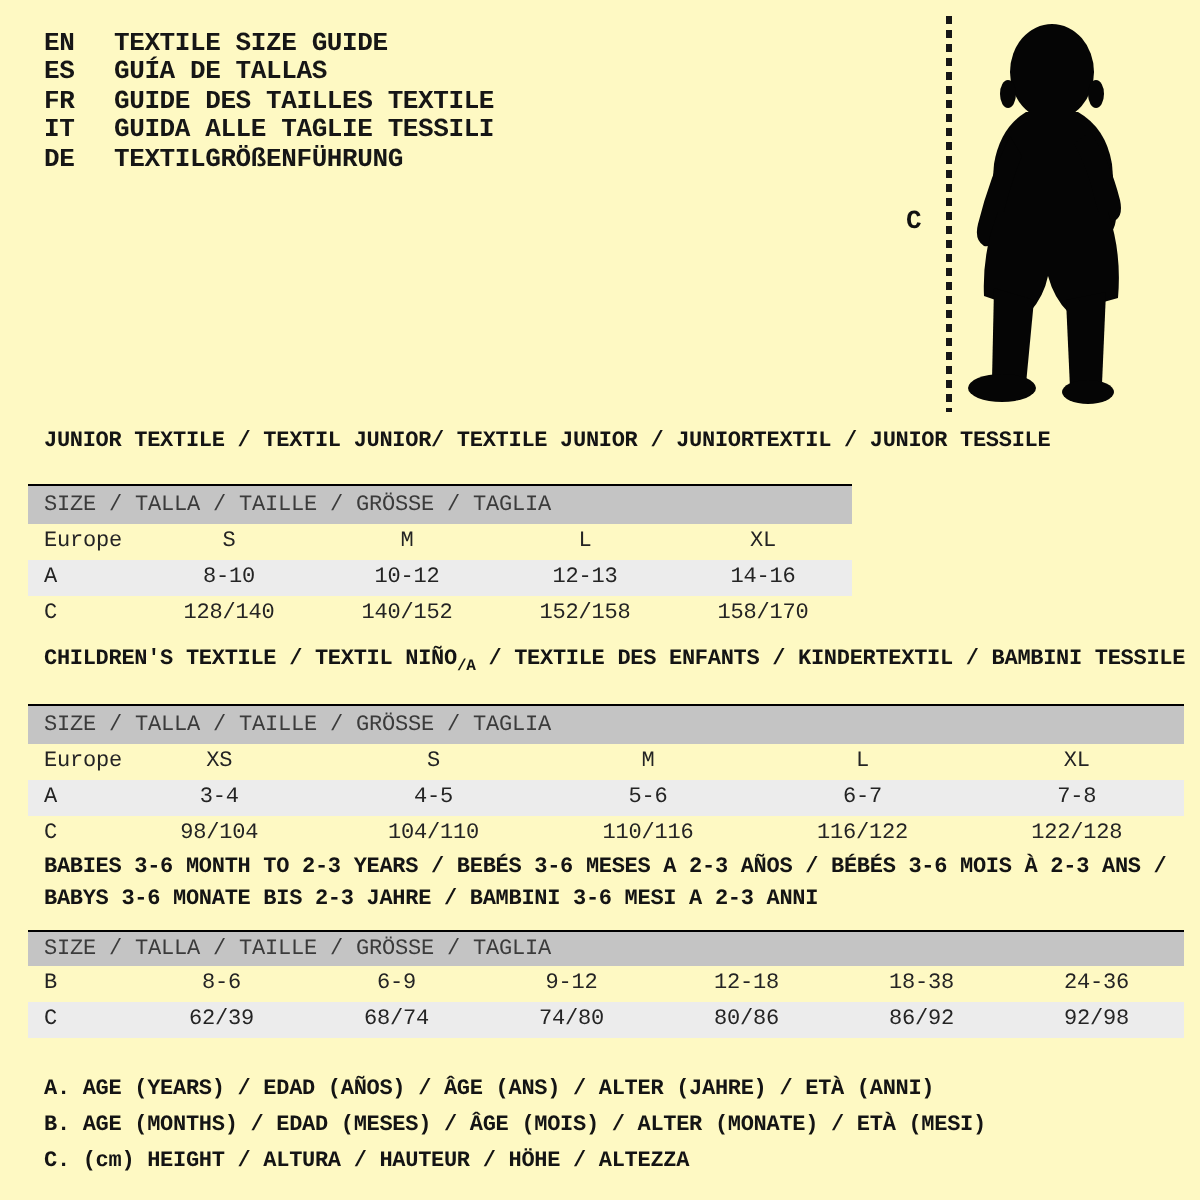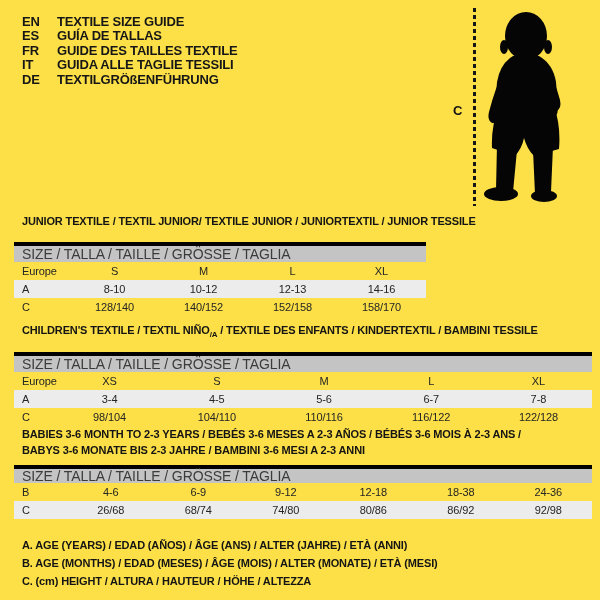--- a/index.html
+++ b/index.html
@@ -1,17 +1,17 @@
 <!DOCTYPE html>
 <html><head>
 <meta charset="utf-8">
 <style>
   html,body{margin:0;padding:0;background:#fff;}
-  .page{position:relative;width:600px;height:600px;background:#fde047;overflow:hidden;
-        font-family:Liberation Sans, sans-serif;color:#1d1d1d;}
+  .page{position:relative;width:600px;height:600px;background:#fef9c3;overflow:hidden;
+        font-family:Liberation Mono, monospace;color:#1d1d1d;}
 
   
   .lang-block{position:absolute;left:22px;top:15px;}
   .lang-row{display:flex;font-weight:700;font-size:13px;line-height:14.4px;letter-spacing:-0.2px;color:#161616;}
   .lang-code{width:35px;}
 
   
   .measure-line{position:absolute;left:473px;top:8px;width:3px;height:198px;
     background:repeating-linear-gradient(to bottom,#161616 0px,#161616 4px,transparent 4px,transparent 7px);}
   .measure-label{position:absolute;left:453px;top:103px;font-weight:700;font-size:13px;color:#111;}
@@ -23,22 +23,22 @@
   .t1-title{top:215px;text-align:center;}
   .t2-title{top:324px;text-align:right;}
   .t3-title{top:426px;line-height:16px;}
   .sub{font-size:8px;vertical-align:sub;}
 
   
   .tbl{position:absolute;left:14px;}
   .t1{top:242px;width:412px;--lw:56px;}
   .t2{top:352px;width:578px;--lw:42px;}
   .t3{top:465px;width:578px;--lw:53px;}
-  .size-bar{height:20px;background:#c4c4c4;border-top:4px solid #000000;box-sizing:border-box;
-    display:flex;align-items:center;padding-left:8px;font-size:14px;letter-spacing:-0.1px;color:#3b3b3b;}
+  .size-bar{height:20px;background:#c4c4c4;border-top:1px solid #000000;box-sizing:border-box;
+    display:flex;align-items:center;padding-left:8px;font-size:11px;letter-spacing:-0.1px;color:#3b3b3b;}
   .t3 .size-bar{height:18px;}
   .trow{display:flex;align-items:center;height:18px;font-size:11px;letter-spacing:-0.1px;color:#242424;}
   .trow.stripe{background:#ececec;}
   .tlabel{width:var(--lw);padding-left:8px;box-sizing:border-box;}
   .tcell{flex:1;text-align:center;}
 
   
   .footnotes{position:absolute;left:22px;top:536px;}
   .footnote{font-weight:700;font-size:11px;line-height:18px;letter-spacing:-0.15px;color:#141414;white-space:nowrap;}
 </style>
@@ -146,30 +146,30 @@
   </div>
 
   <div class="tbl-title t3-title">
     <div>BABIES 3-6 MONTH TO 2-3 YEARS / BEBÉS 3-6 MESES A 2-3 AÑOS / BÉBÉS 3-6 MOIS À 2-3 ANS /</div>
     <div>BABYS 3-6 MONATE BIS 2-3 JAHRE / BAMBINI 3-6 MESI A 2-3 ANNI</div>
   </div>
   <div class="tbl t3">
     <div class="size-bar">SIZE / TALLA / TAILLE / GRÖSSE / TAGLIA</div>
     <div class="trow">
       <span class="tlabel">B</span>
-      <span class="tcell">4-6</span>
+      <span class="tcell">8-6</span>
       <span class="tcell">6-9</span>
       <span class="tcell">9-12</span>
       <span class="tcell">12-18</span>
       <span class="tcell">18-38</span>
       <span class="tcell">24-36</span>
     </div>
     <div class="trow stripe">
       <span class="tlabel">C</span>
-      <span class="tcell">26/68</span>
+      <span class="tcell">62/39</span>
       <span class="tcell">68/74</span>
       <span class="tcell">74/80</span>
       <span class="tcell">80/86</span>
       <span class="tcell">86/92</span>
       <span class="tcell">92/98</span>
     </div>
   </div>
 
   <div class="footnotes">
     <div class="footnote">A. AGE (YEARS) / EDAD (AÑOS) / ÂGE (ANS) / ALTER (JAHRE) / ETÀ (ANNI)</div>

